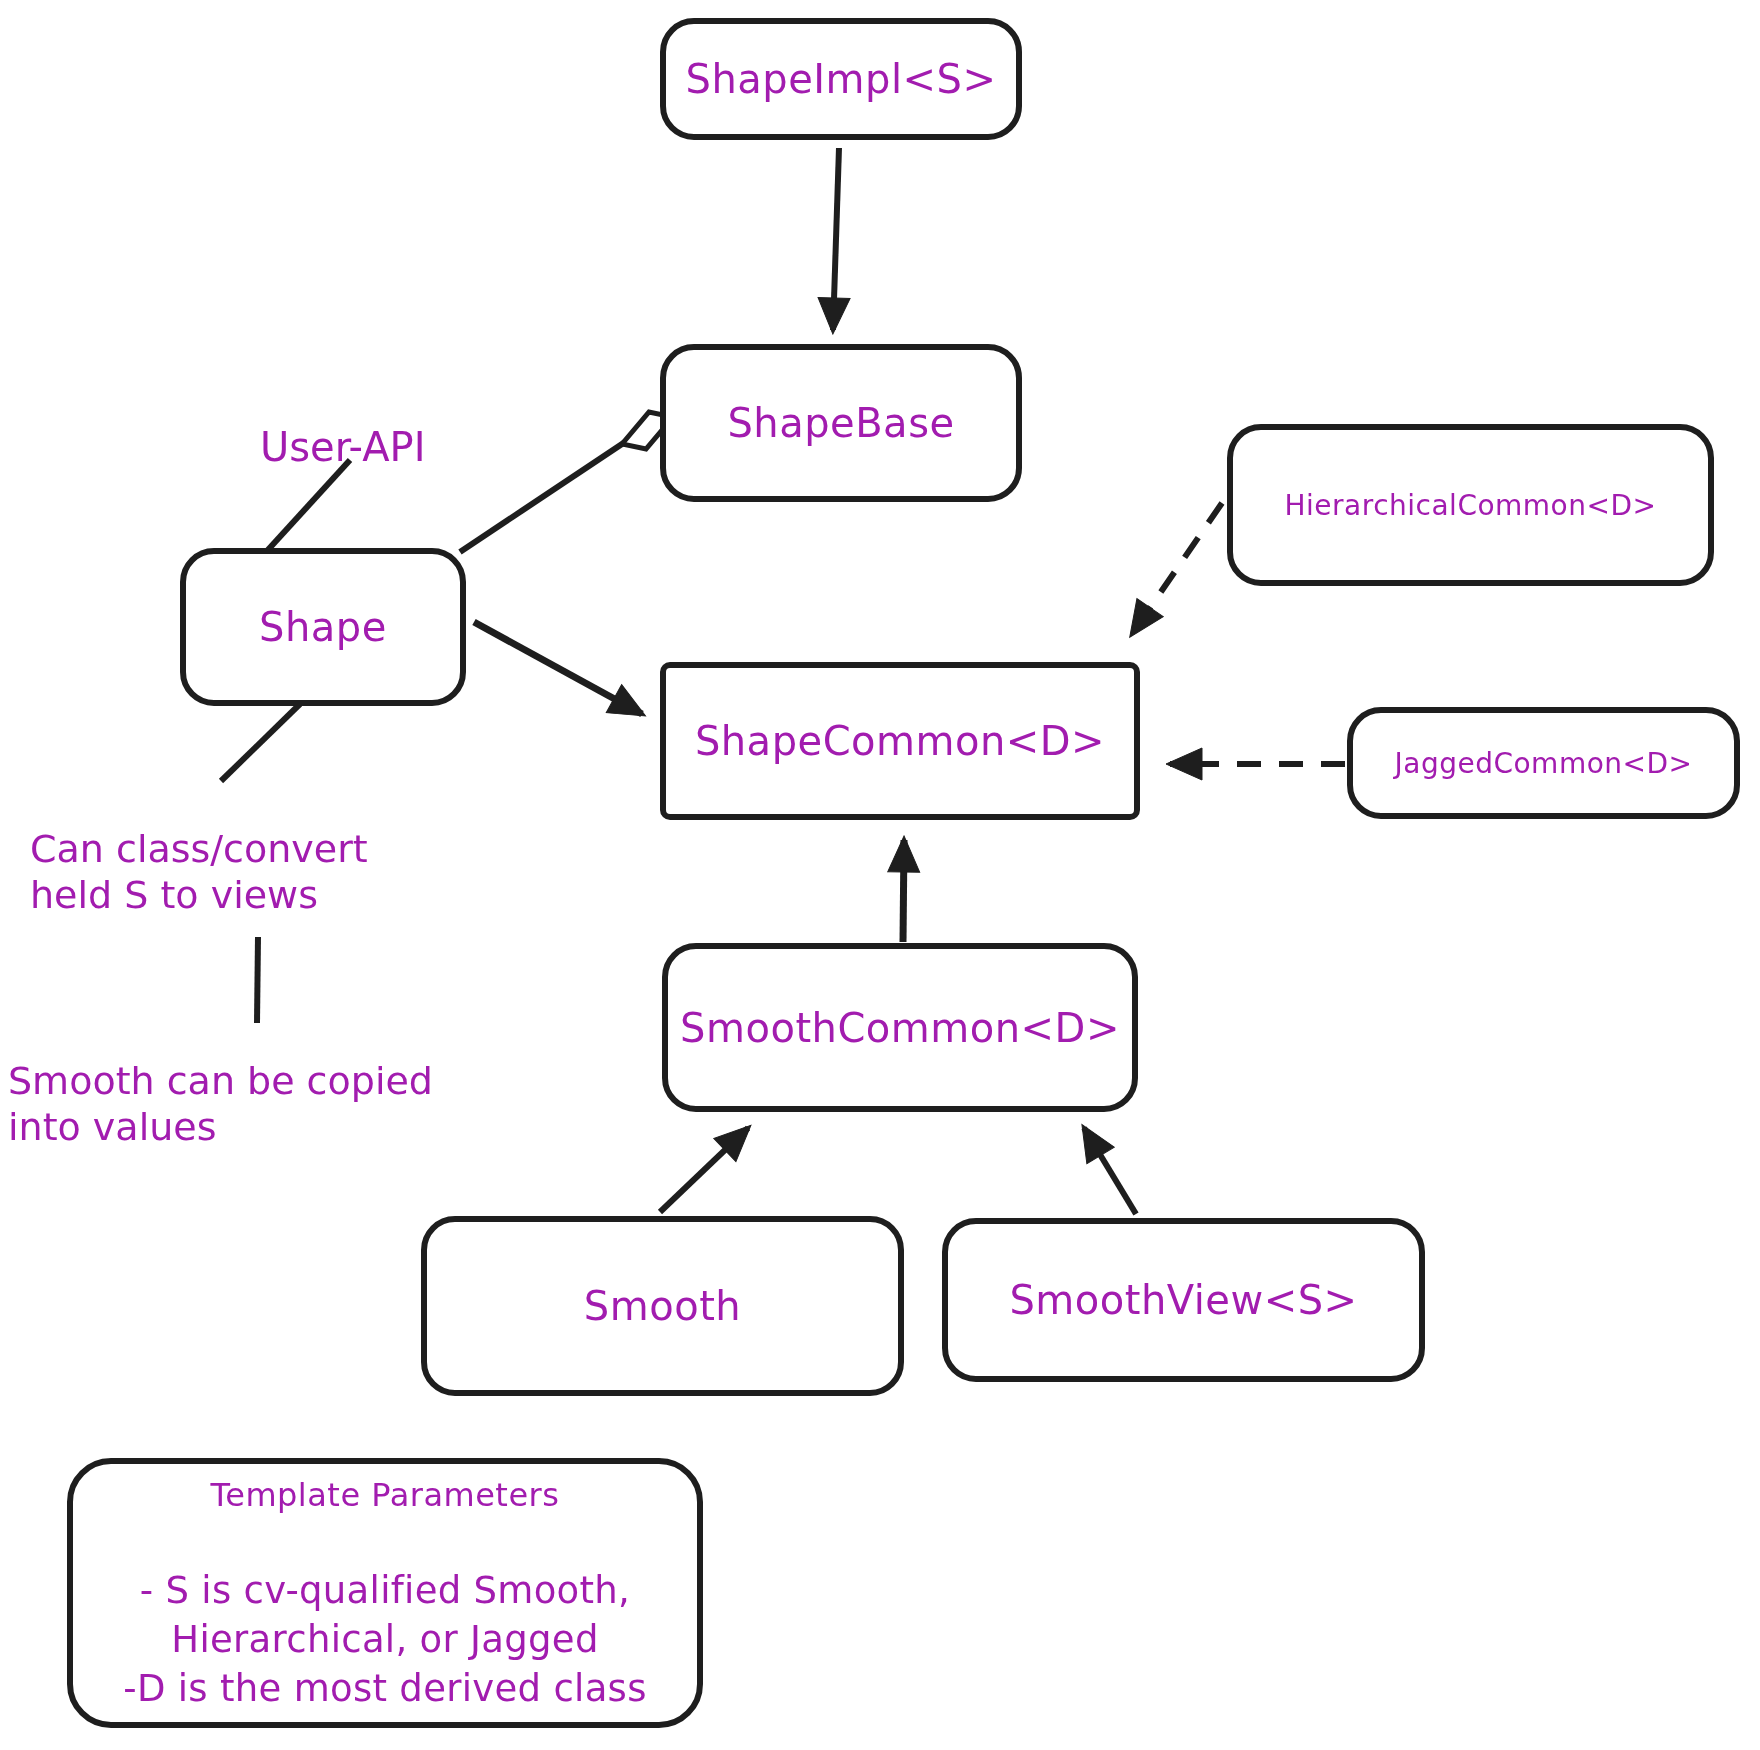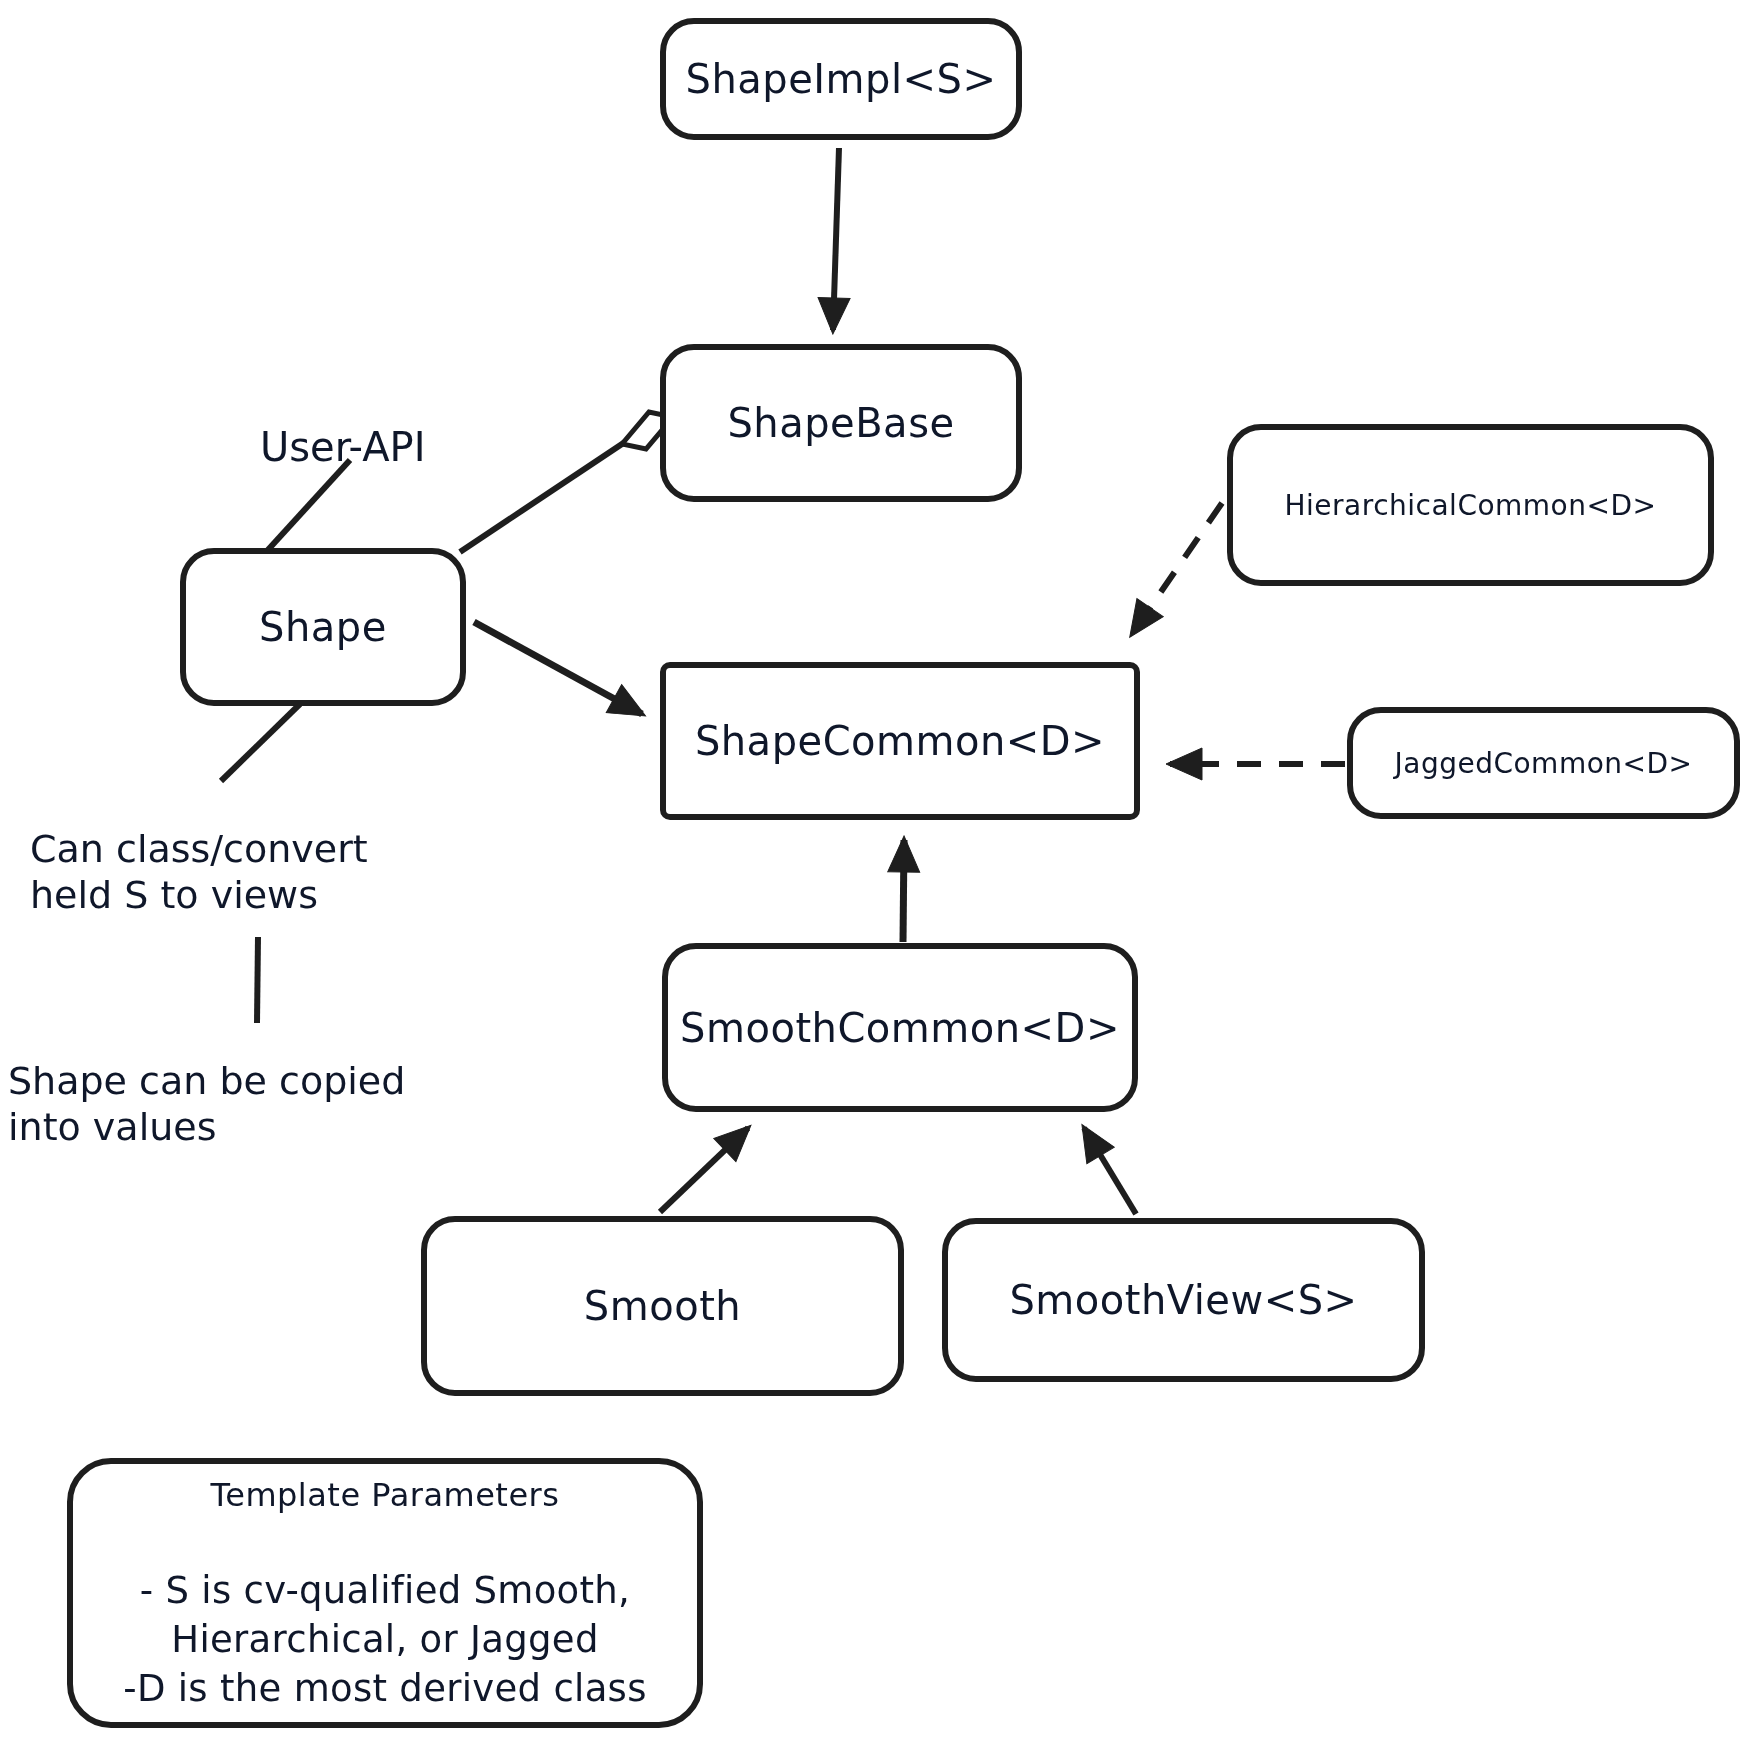--- a/index.html
+++ b/index.html
@@ -1,21 +1,21 @@
 <!DOCTYPE html>
 <html><head>
 <meta charset="utf-8">
 <style>
   html,body{margin:0;padding:0;background:#ffffff;}
   .canvas{
     position:relative;
     width:1760px;height:1750px;
     background:#ffffff;
     font-family:"DejaVu Sans",sans-serif;
-    color:#0f172a;
+    color:#a21caf;
     overflow:hidden;
   }
   .node{
     position:absolute;
     border:6px solid #1e1e1e;
     border-radius:34px;
     background:#ffffff;
     display:flex;align-items:center;justify-content:center;
     font-size:40px;
     letter-spacing:0.5px;
@@ -134,21 +134,21 @@
   </div>
 
   <div class="caption" style="left:260px;top:424px;font-size:40px;">User-API</div>
 
   <div class="caption" style="left:30px;top:826px;width:400px;">
     <div>Can class/convert</div>
     <div>held S to views</div>
   </div>
 
   <div class="caption" style="left:8px;top:1058px;width:405px;">
-    <div>Shape can be copied</div>
+    <div>Smooth can be copied</div>
     <div>into values</div>
   </div>
 
   <div class="legend" style="left:67px;top:1458px;width:636px;height:270px;">
     <div class="legend-title">Template Parameters</div>
     <div class="legend-body">
       <div>- S is cv-qualified Smooth,</div>
       <div>Hierarchical, or Jagged</div>
       <div>-D is the most derived class</div>
     </div>

